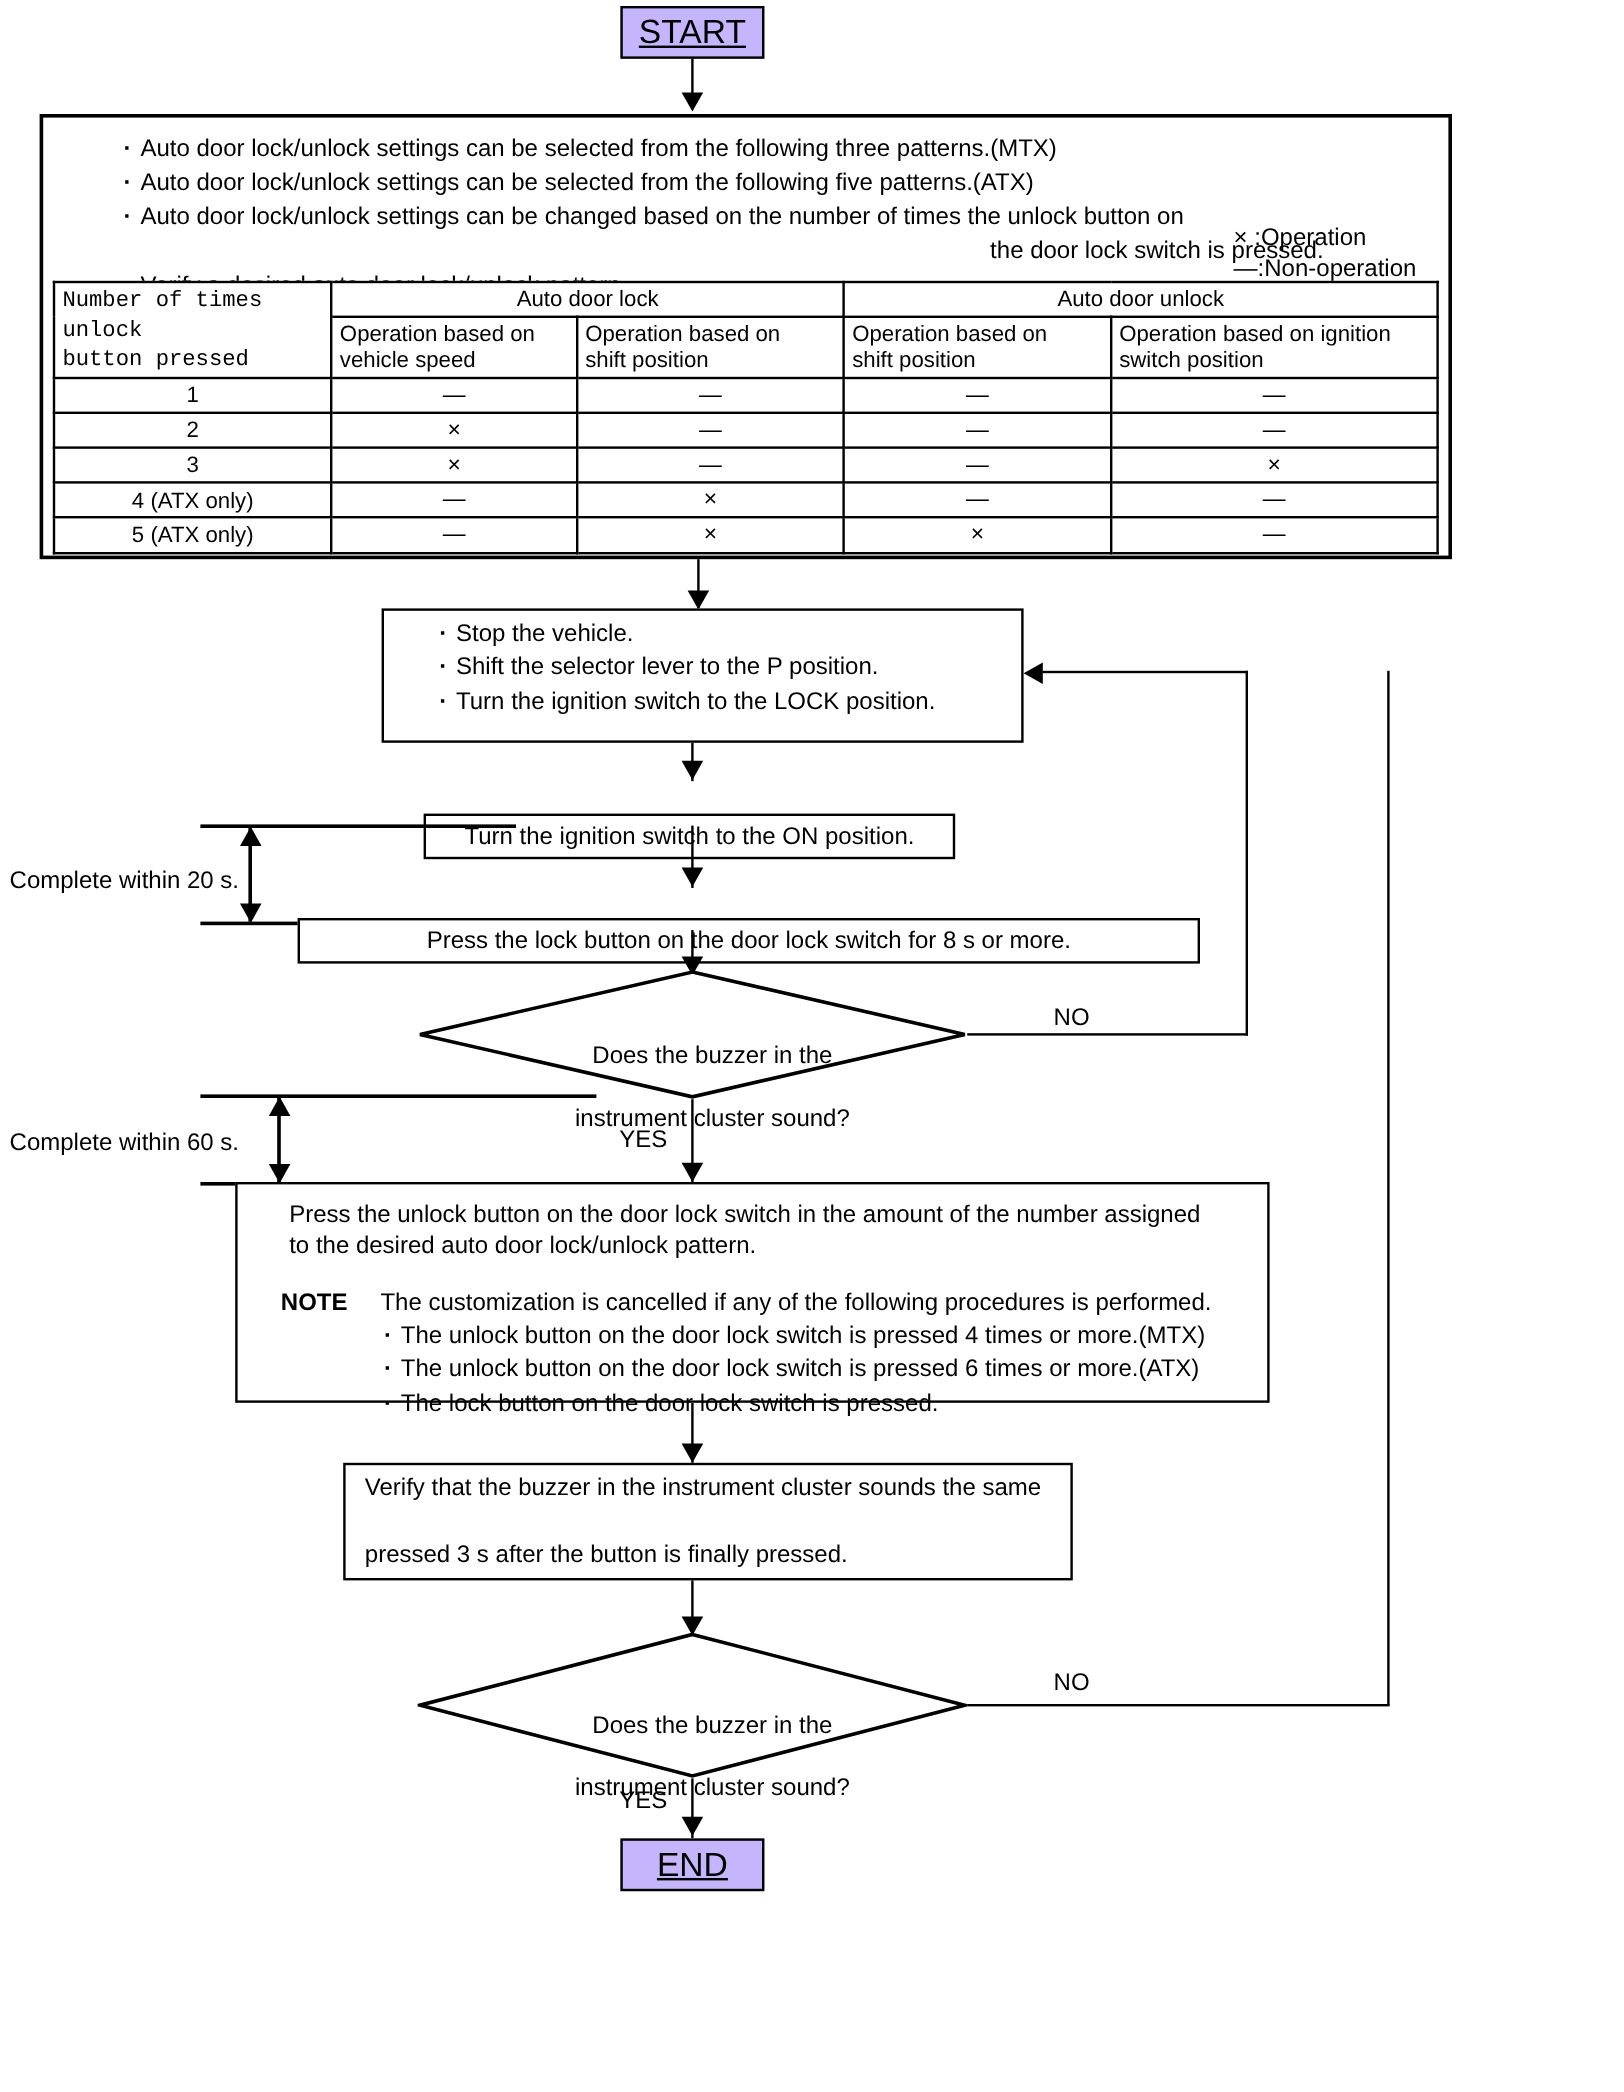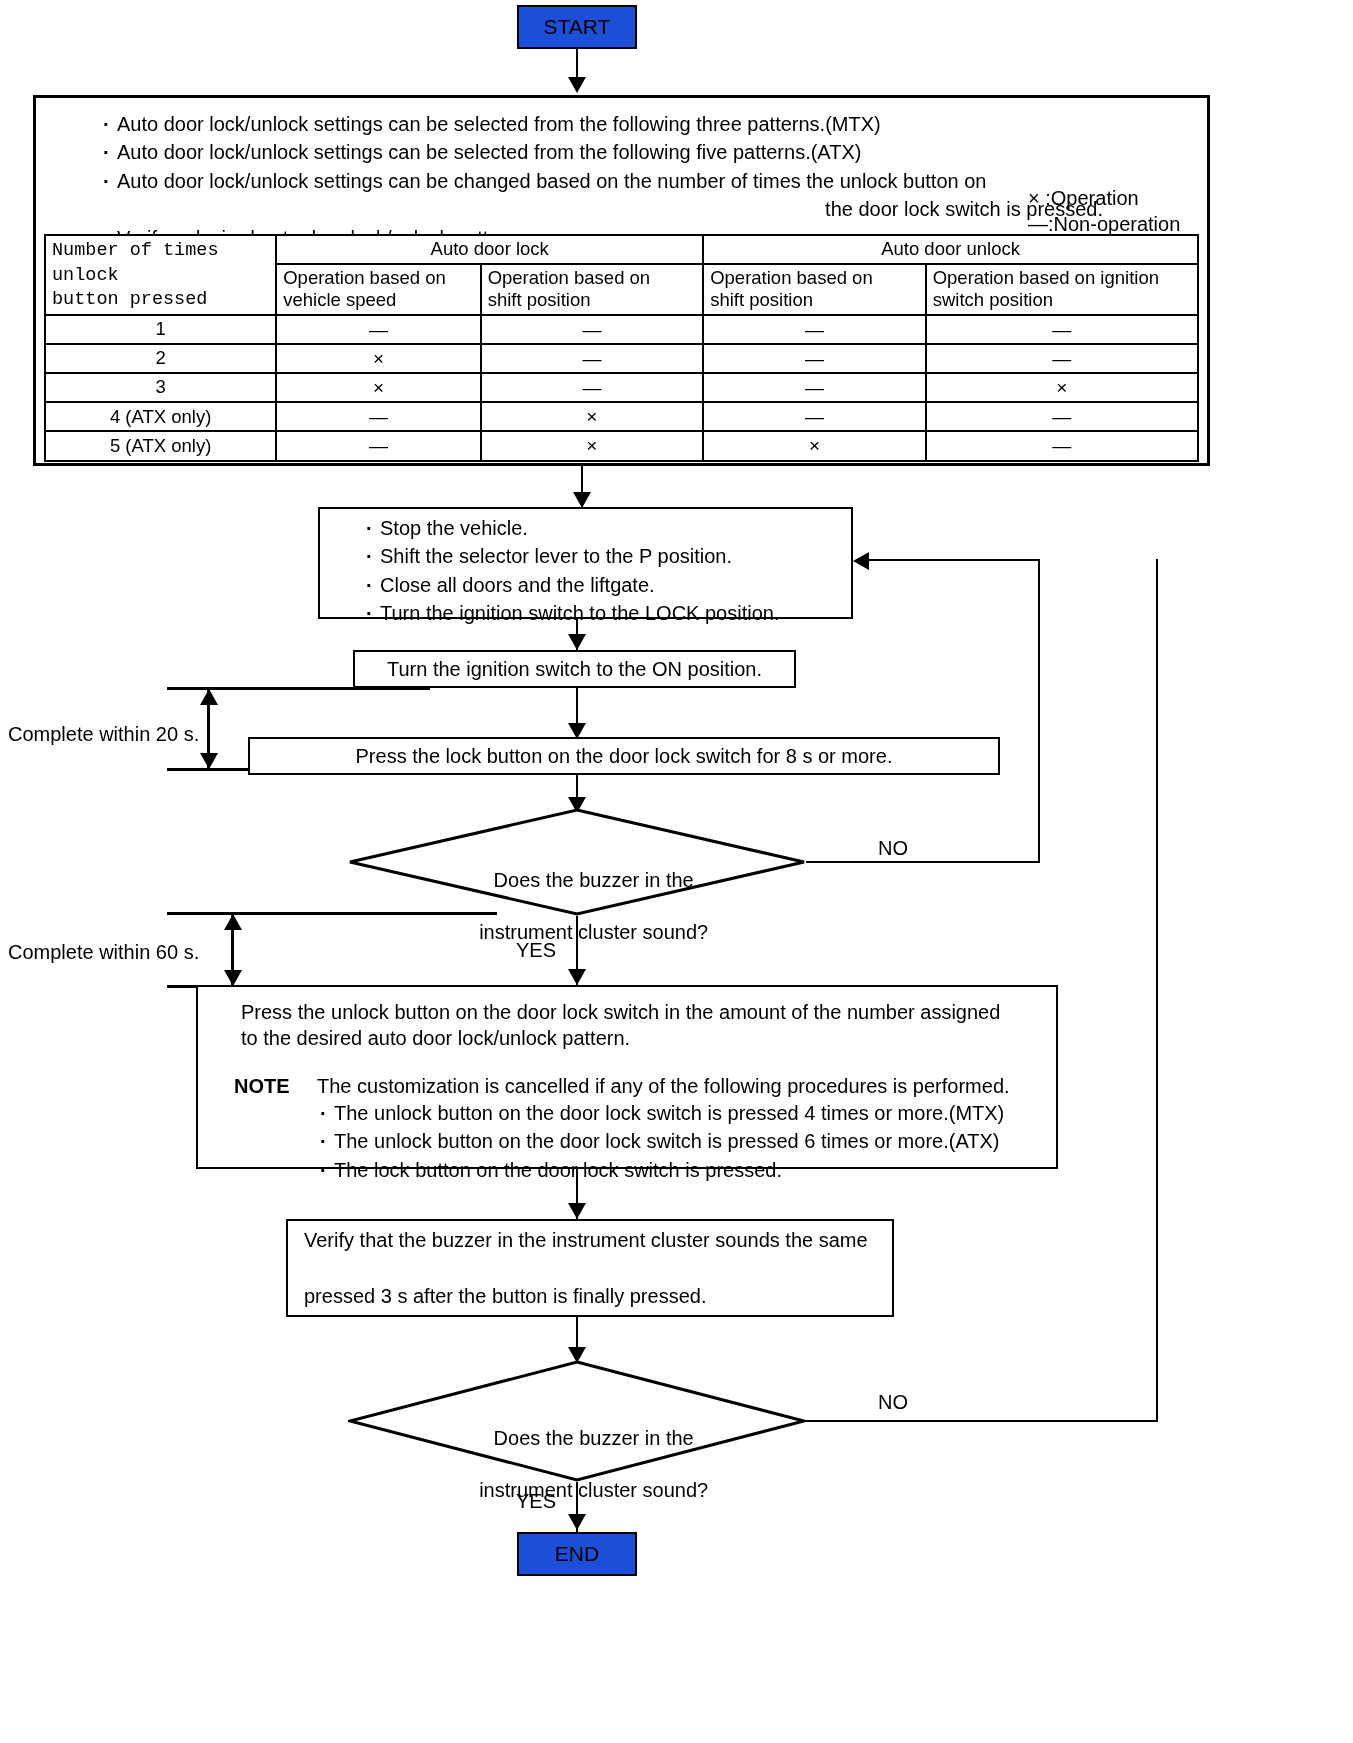--- a/index.html
+++ b/index.html
@@ -66,34 +66,36 @@
     border-top: 9px solid transparent;
     border-bottom: 9px solid transparent;
     border-right: 16px solid #000;
   }
 
   
   .terminal {
     position: absolute;
     box-sizing: border-box;
     border: 2px solid #000;
-    background: #1d4ed8;
+    background: #c4b5fd;
     display: flex;
     align-items: center;
     justify-content: center;
-    font-size: 21px;
+    font-size: 28px;
+    text-decoration: underline;
   }
 
   
   .proc-center {
     display: flex;
     align-items: center;
     justify-content: center;
     text-align: center;
     font-size: 20px;
+    margin-top: 28px;
   }
 
   
   .bullets {
     position: absolute;
     font-size: 20px;
     line-height: 1.42;
   }
   .bullets div { white-space: pre; }
   .b::before {
@@ -222,21 +224,20 @@
   </tbody>
     </table>
 
   <div class="vline" style="left:581px; top:466px; height:42px;"></div>
   <div class="arrow-down" style="left:573px; top:492px;"></div>
 
   <div class="box" style="left:318px; top:507px; width:535px; height:112px;"></div>
   <div class="bullets" style="left:366px; top:514px; width:480px;">
     <div class="b"><span class="nb">Stop the vehicle.</span></div>
     <div class="b"><span class="nb">Shift the selector lever to the P position.</span></div>
-    <div class="b"><span class="nb">Close all doors and the liftgate.</span></div>
     <div class="b"><span class="nb">Turn the ignition switch to the LOCK position.</span></div>
   </div>
 
   <div class="vline" style="left:576px; top:619px; height:32px;"></div>
   <div class="arrow-down" style="left:568px; top:634px;"></div>
 
   <div class="box proc-center" style="left:353px; top:650px; width:443px; height:38px;">
     <span>Turn the ignition switch to the ON position.</span>
   </div>
 

